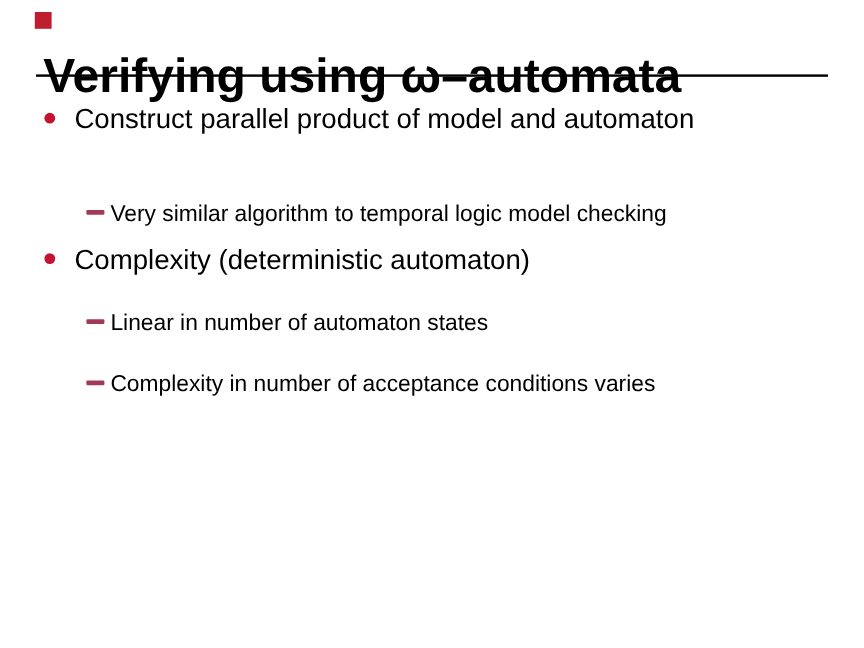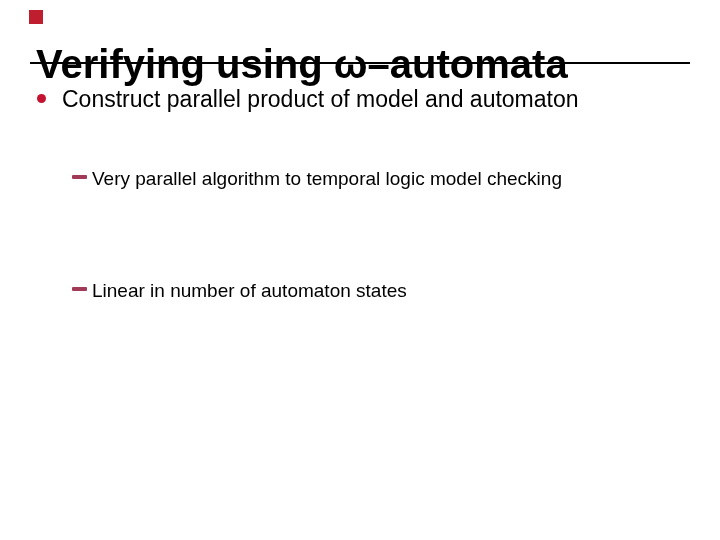--- a/index.html
+++ b/index.html
@@ -74,20 +74,28 @@
   <div class="corner-marker" style="background: rgb(190, 30, 45);"></div>
   <h1 class="slide-title">Verifying using ω–automata</h1>
   <div class="title-rule" style="background: rgb(0, 0, 0);"></div>
   <div class="bullet-list">
       <div class="row l1" style="top: 85px;">
         <span class="marker-dot" style="background: rgb(196, 18, 48);"></span>
         <span class="txt" style="color: rgb(0, 0, 0);">Construct parallel product of model and automaton</span>
       </div>
       <div class="row l2" style="top: 167px;">
         <span class="marker-dash" style="background: rgb(161, 58, 86);"></span>
-        <span class="txt" style="color: rgb(0, 0, 0);">Very parallel algorithm to temporal logic model checking</span>
+        <span class="txt" style="color: rgb(0, 0, 0);">Very similar algorithm to temporal logic model checking</span>
       </div>
-      <div class="row l2" style="top: 279px;">
+      <div class="row l1" style="top: 202px;">
+        <span class="marker-dot" style="background: rgb(196, 18, 48);"></span>
+        <span class="txt" style="color: rgb(0, 0, 0);">Complexity (deterministic automaton)</span>
+      </div>
+      <div class="row l2" style="top: 258px;">
         <span class="marker-dash" style="background: rgb(161, 58, 86);"></span>
         <span class="txt" style="color: rgb(0, 0, 0);">Linear in number of automaton states</span>
+      </div>
+      <div class="row l2" style="top: 309px;">
+        <span class="marker-dash" style="background: rgb(161, 58, 86);"></span>
+        <span class="txt" style="color: rgb(0, 0, 0);">Complexity in number of acceptance conditions varies</span>
       </div>
     </div>
 </div>
 
 </body></html>

